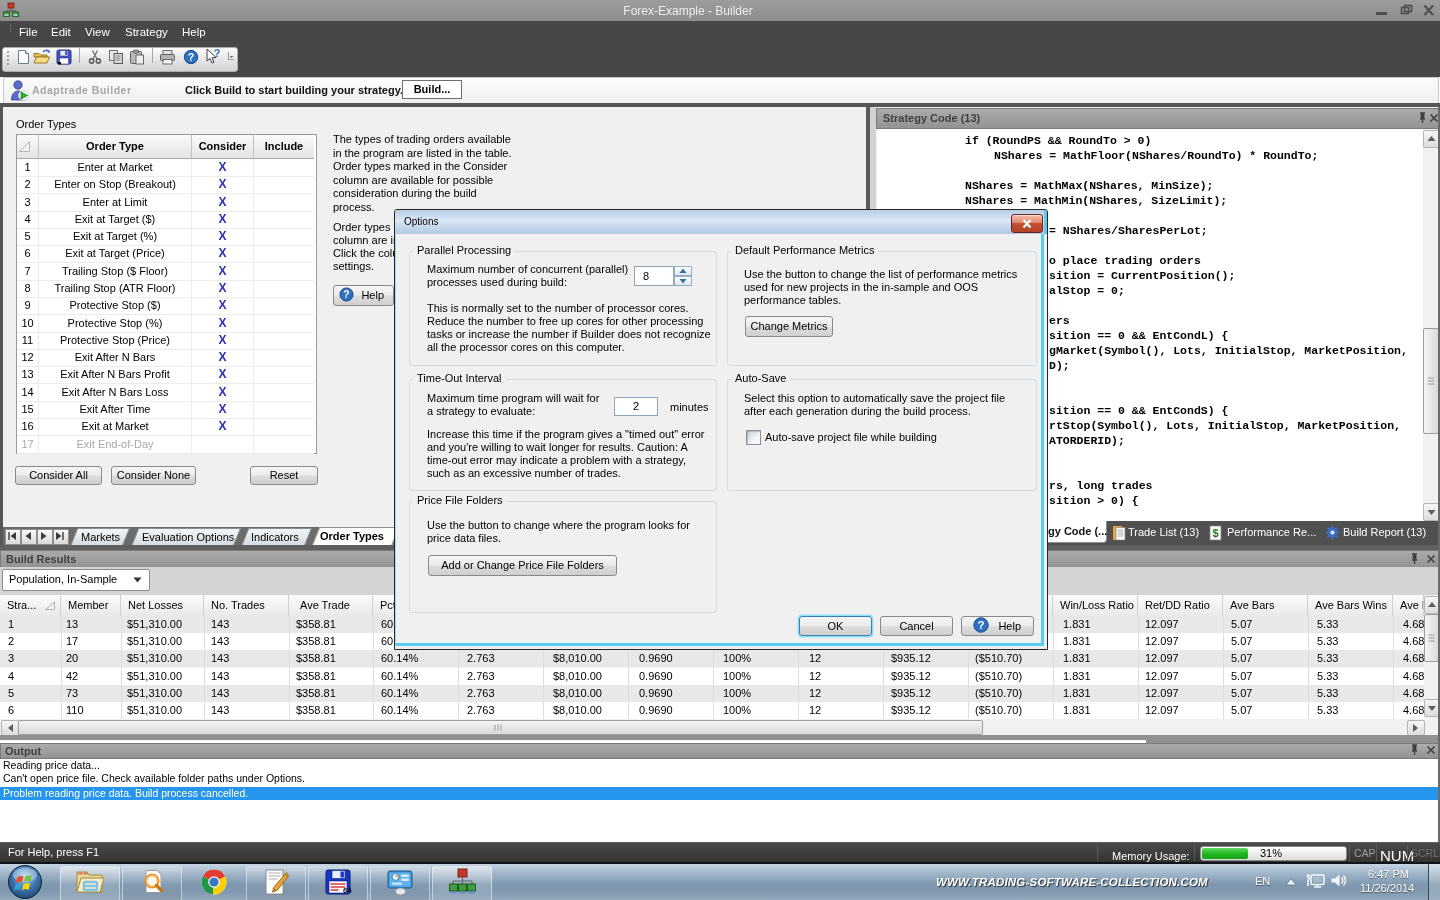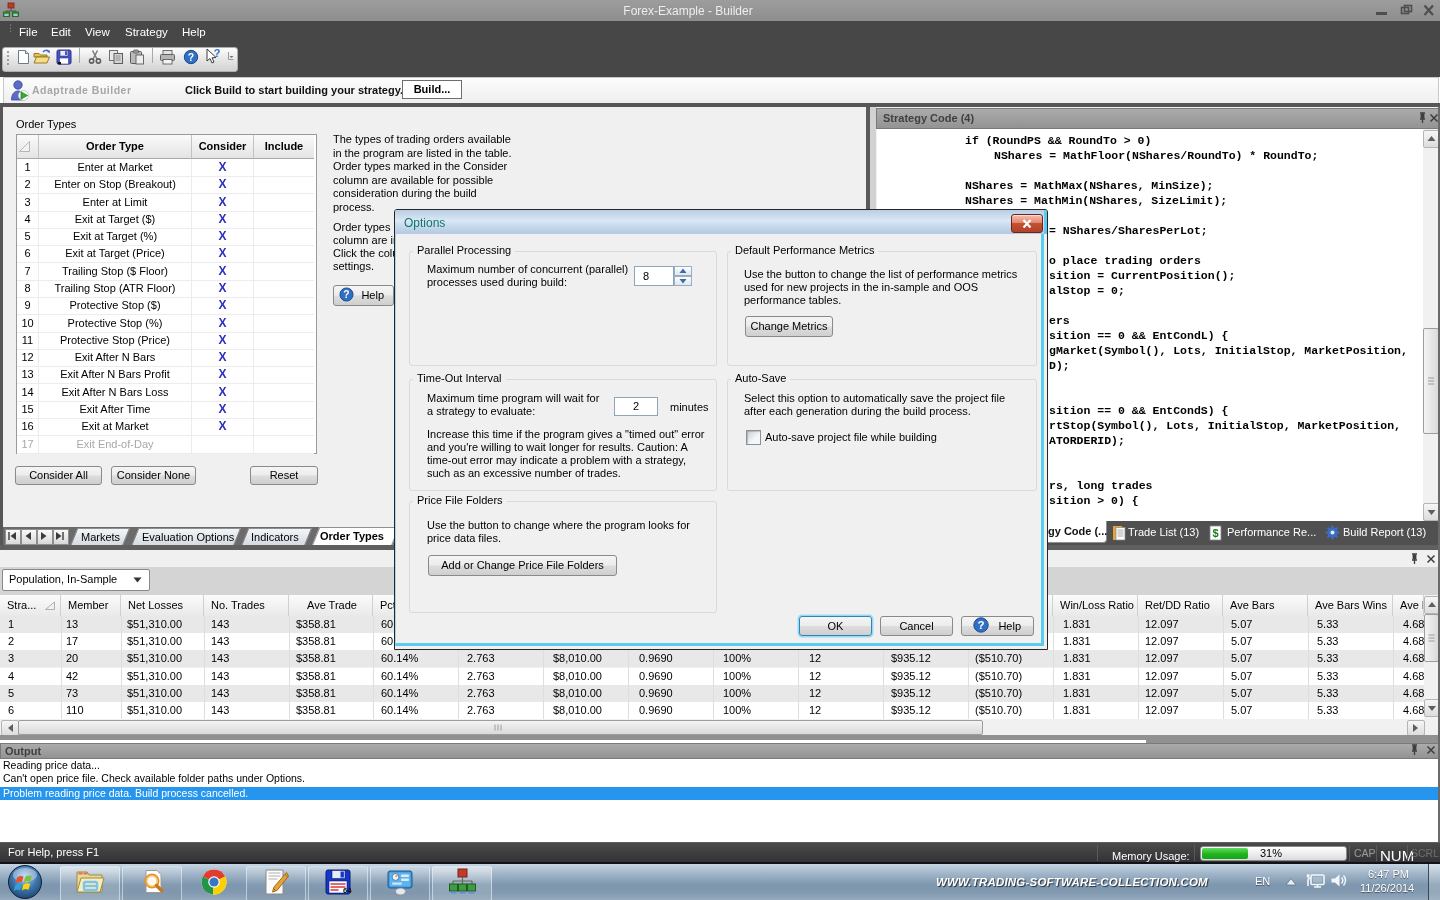--- a/index.html
+++ b/index.html
@@ -318,21 +318,21 @@
   <div class="tab" style="left:241px;width:62px"></div>
       <span class="tablbl" style="left:248px">Indicators</span>
   <div class="tab" style="left:312px;width:78px;background:#fff;height:20px;top:0"></div>
       <span class="tablbl" style="left:317px;font-weight:bold;top:3px">Order Types</span>
  </div>
 </div>
 <div class="abs" id="midsplit"></div>
 <div class="abs" style="left:870px;top:107px;width:6px;height:440px;background:#d2d2d2"></div>
 <div class="abs" style="left:876px;top:108px;width:1px;height:438px;background:#808080"></div>
 <div class="abs" id="rightpanel">
- <div class="ptitle" style="left:0;top:1px;width:561px;height:19px;line-height:19px"><span style="margin-left:6px">Strategy Code (4)</span></div>
+ <div class="ptitle" style="left:0;top:1px;width:561px;height:19px;line-height:19px"><span style="margin-left:6px">Strategy Code (13)</span></div>
  <svg class="abs" style="left:541px;top:5px" width="11" height="12" viewBox="0 0 11 12">
       <path d="M3 1h5M5.5 1v6M3 7h5M5.5 7v4" stroke="#3e3e3e" stroke-width="1.3" fill="none"></path>
       <rect x="3.6" y="1.8" width="3.8" height="4.4" fill="#3e3e3e"></rect>
     </svg>
  <svg class="abs" style="left:553px;top:6px" width="10" height="10" viewBox="0 0 10 10">
       <path d="M1.5 1.5l7 7M8.5 1.5l-7 7" stroke="#3e3e3e" stroke-width="1.5"></path>
     </svg>
  <div class="abs" id="codearea">
   <div class="cl" style="left:88px;top:5px">if (RoundPS &amp;&amp; RoundTo &gt; 0)</div>
   <div class="cl" style="left:117px;top:20px">NShares = MathFloor(NShares/RoundTo) * RoundTo;</div>
@@ -390,37 +390,38 @@
           <rect x="6.3" y="0.5" width="2.4" height="14" rx="1" transform="rotate(45 7.5 7.5)"></rect>
           <rect x="6.3" y="0.5" width="2.4" height="14" rx="1" transform="rotate(-45 7.5 7.5)"></rect>
         </g>
         <circle cx="7.5" cy="7.5" r="2" fill="#e8eef8"></circle>
       </svg>
   <span class="abs" style="left:467px;top:5px;font-size:11px;color:#fff">Build Report (13)</span>
  </div>
 </div>
 <div class="abs" style="left:0;top:545px;width:1440px;height:5px;background:#5f5f5f"></div>
 <div class="abs" id="buildresults">
+ <div class="ptitle" style="left:0;top:0;width:1438px;height:16px;line-height:16px"><span style="margin-left:5px">Build Results</span></div>
  <svg class="abs" style="left:1409px;top:3px" width="11" height="12" viewBox="0 0 11 12">
       <path d="M3 1h5M5.5 1v6M3 7h5M5.5 7v4" stroke="#3e3e3e" stroke-width="1.3" fill="none"></path>
       <rect x="3.6" y="1.8" width="3.8" height="4.4" fill="#3e3e3e"></rect>
     </svg>
  <svg class="abs" style="left:1426px;top:4px" width="10" height="10" viewBox="0 0 10 10">
       <path d="M1.5 1.5l7 7M8.5 1.5l-7 7" stroke="#3e3e3e" stroke-width="1.5"></path>
     </svg>
  <div class="abs" style="left:0;top:17px;width:1440px;height:28px;background:#d4d4d4"></div>
  <div class="abs" id="brcombo"><span style="margin-left:6px">Population, In-Sample</span><svg class="abs" style="left:130px;top:7px" width="9" height="6" viewBox="0 0 9 6">
         <path d="M0.5 0.5l4 5 4-5z" fill="#333"></path>
       </svg></div>
  <div class="abs" style="left:0;top:45px;width:1424px;height:21px">
   <div class="brhead" style="left:0px;width:60px"><span style="margin-left:7px">Stra...</span></div>
   <div class="brhead" style="left:61px;width:59px"><span style="margin-left:7px">Member</span></div>
   <div class="brhead" style="left:121px;width:82px"><span style="margin-left:7px">Net Losses</span></div>
   <div class="brhead" style="left:204px;width:84px"><span style="margin-left:7px">No. Trades</span></div>
-  <div class="brhead" style="left:289px;width:83px"><span style="margin-left:18px">Ave Trade</span></div>
+  <div class="brhead" style="left:289px;width:83px"><span style="margin-left:11px">Ave Trade</span></div>
   <div class="brhead" style="left:373px;width:84px"><span style="margin-left:7px">Pct Wins</span></div>
   <div class="brhead" style="left:458px;width:84px"><span style="margin-left:7px"></span></div>
   <div class="brhead" style="left:543px;width:84px"><span style="margin-left:7px"></span></div>
   <div class="brhead" style="left:628px;width:84px"><span style="margin-left:7px"></span></div>
   <div class="brhead" style="left:713px;width:84px"><span style="margin-left:7px"></span></div>
   <div class="brhead" style="left:798px;width:84px"><span style="margin-left:7px"></span></div>
   <div class="brhead" style="left:883px;width:84px"><span style="margin-left:7px"></span></div>
   <div class="brhead" style="left:968px;width:84px"><span style="margin-left:7px"></span></div>
   <div class="brhead" style="left:1053px;width:84px"><span style="margin-left:7px">Win/Loss Ratio</span></div>
   <div class="brhead" style="left:1138px;width:84px"><span style="margin-left:7px">Ret/DD Ratio</span></div>
@@ -725,21 +726,21 @@
   <path d="M1.5 6.5h3.5L9.5 2.5v12L5 10.5H1.5z" fill="#f2f6fa"></path>
   <path d="M11.5 5.5a4.5 4.5 0 0 1 0 6M13.5 3.5a7.3 7.3 0 0 1 0 10" stroke="#f2f6fa" stroke-width="1.5" fill="none"></path>
  </svg>
  <span class="abs" style="left:1368px;top:4px;font-size:11px;color:#fff;text-shadow:0 1px 1px rgba(0,0,0,.5)">6:47 PM</span>
  <span class="abs" style="left:1360px;top:18px;font-size:11px;color:#fff;text-shadow:0 1px 1px rgba(0,0,0,.5)">11/26/2014</span>
  <div class="abs" style="left:1428px;top:0;width:12px;height:36px;background:linear-gradient(rgba(255,255,255,.3),rgba(255,255,255,.1));border-left:1px solid #3c4a58"></div>
 </div>
 <div class="abs" style="left:1438px;top:107px;width:2px;height:735px;background:#6a6a6a"></div>
 <div class="abs" id="dialog">
  <div class="abs" id="dlgtitle"></div>
- <span class="abs" style="left:9px;top:6px;font-size:12px;color:#0f766e">Options</span>
+ <span class="abs" style="left:9px;top:6px;font-size:10px;color:#000000">Options</span>
  <div class="abs" style="left:616px;top:4px;width:30px;height:17px;border:1px solid #6e2424;border-radius:3px;background:linear-gradient(#f6c0ae 0%,#e2876f 45%,#c4512f 50%,#b24229 100%);box-shadow:inset 0 1px 0 rgba(255,255,255,.5)">
   <svg width="30" height="17" viewBox="0 0 30 17">
         <path d="M11.5 5l7 7.5M18.5 5l-7 7.5" stroke="#fff" stroke-width="2.2"></path>
       </svg>
  </div>
  <div class="abs" id="dlgbody">
   <div class="grp" style="left:13px;top:17px;width:306px;height:113px"></div>
   <span class="grplbl" style="left:17px;top:10px">Parallel Processing</span>
   <div class="grp" style="left:13px;top:145px;width:306px;height:110px"></div>
   <span class="grplbl" style="left:17px;top:138px">Time-Out Interval</span>
@@ -754,20 +755,21 @@
   <div class="abs" style="left:278px;top:32px;width:16px;height:8px;background:linear-gradient(#fdfdfd,#dfe7ef);border:1px solid #99aec2">
         <svg width="16" height="8" viewBox="0 0 16 8">
           <path d="M8 1.5l3.5 4.5h-7z" fill="#3a6ea5"></path>
         </svg>
       </div>
   <div class="abs" style="left:278px;top:42px;width:16px;height:8px;background:linear-gradient(#fdfdfd,#dfe7ef);border:1px solid #99aec2">
         <svg width="16" height="8" viewBox="0 0 16 8">
           <path d="M8 6.5L4.5 2h7z" fill="#3a6ea5"></path>
         </svg>
       </div>
+  <div class="dtext" style="left:31px;top:68px">This is normally set to the number of processor cores.<br>Reduce the number to free up cores for other processing<br>tasks or increase the number if Builder does not recognize<br>all the processor cores on this computer.</div>
   <div class="dtext" style="left:31px;top:158px">Maximum time program will wait for<br>a strategy to evaluate:</div>
   <div class="dfield" style="left:218px;top:163px;width:42px;height:17px;line-height:17px">2</div>
   <div class="dtext" style="left:274px;top:167px">minutes</div>
   <div class="dtext" style="left:31px;top:285px">Use the button to change where the program looks for<br>price data files.</div>
   <div class="dtext" style="left:31px;top:194px">Increase this time if the program gives a "timed out" error<br>and you're willing to wait longer for results. Caution: A<br>time-out error may indicate a problem with a strategy,<br>such as an excessive number of trades.</div>
   <div class="wbtn" style="left:32px;top:321px;width:187px;height:19px;line-height:19px">Add or Change Price File Folders</div>
   <div class="dtext" style="left:348px;top:34px">Use the button to change the list of performance metrics<br>used for new projects in the in-sample and OOS<br>performance tables.</div>
   <div class="wbtn" style="left:349px;top:82px;width:86px;height:19px;line-height:19px">Change Metrics</div>
   <div class="dtext" style="left:348px;top:158px">Select this option to automatically save the project file<br>after each generation during the build process.</div>
   <div class="abs" style="left:350px;top:196px;width:13px;height:13px;background:linear-gradient(135deg,#c6cdd2,#f4f6f8 60%);border:1px solid #8a9199;box-shadow:inset 1px 1px 1px rgba(0,0,0,.18)"></div>

